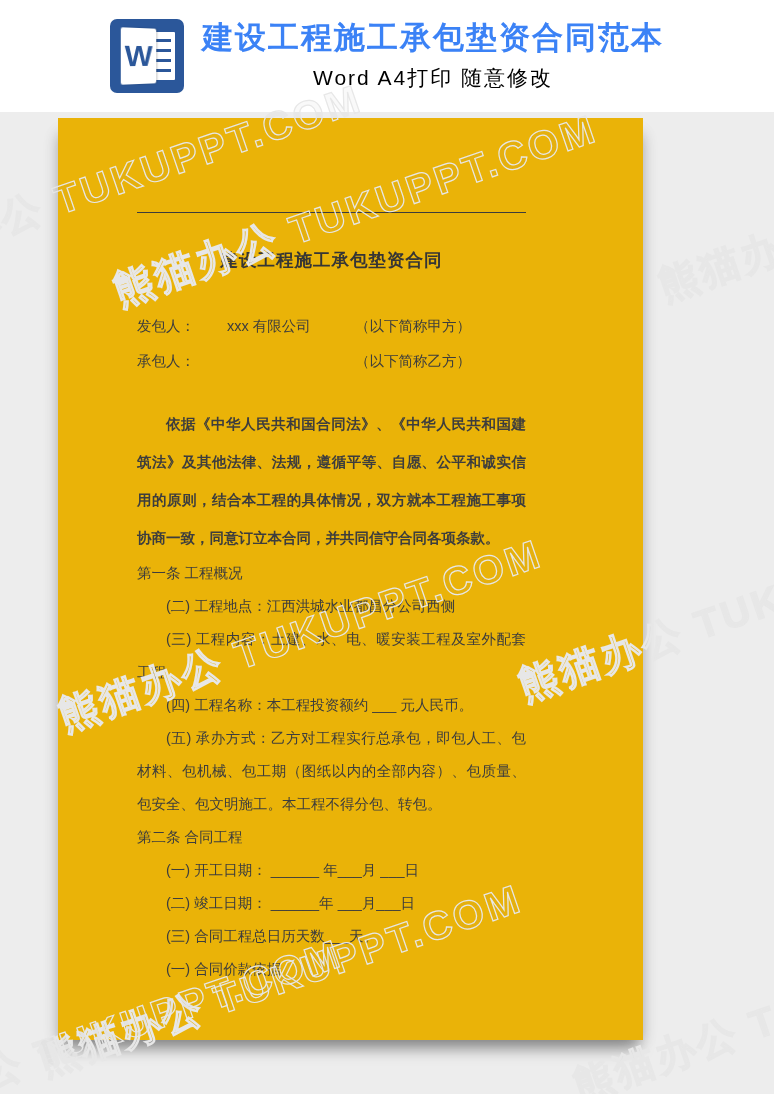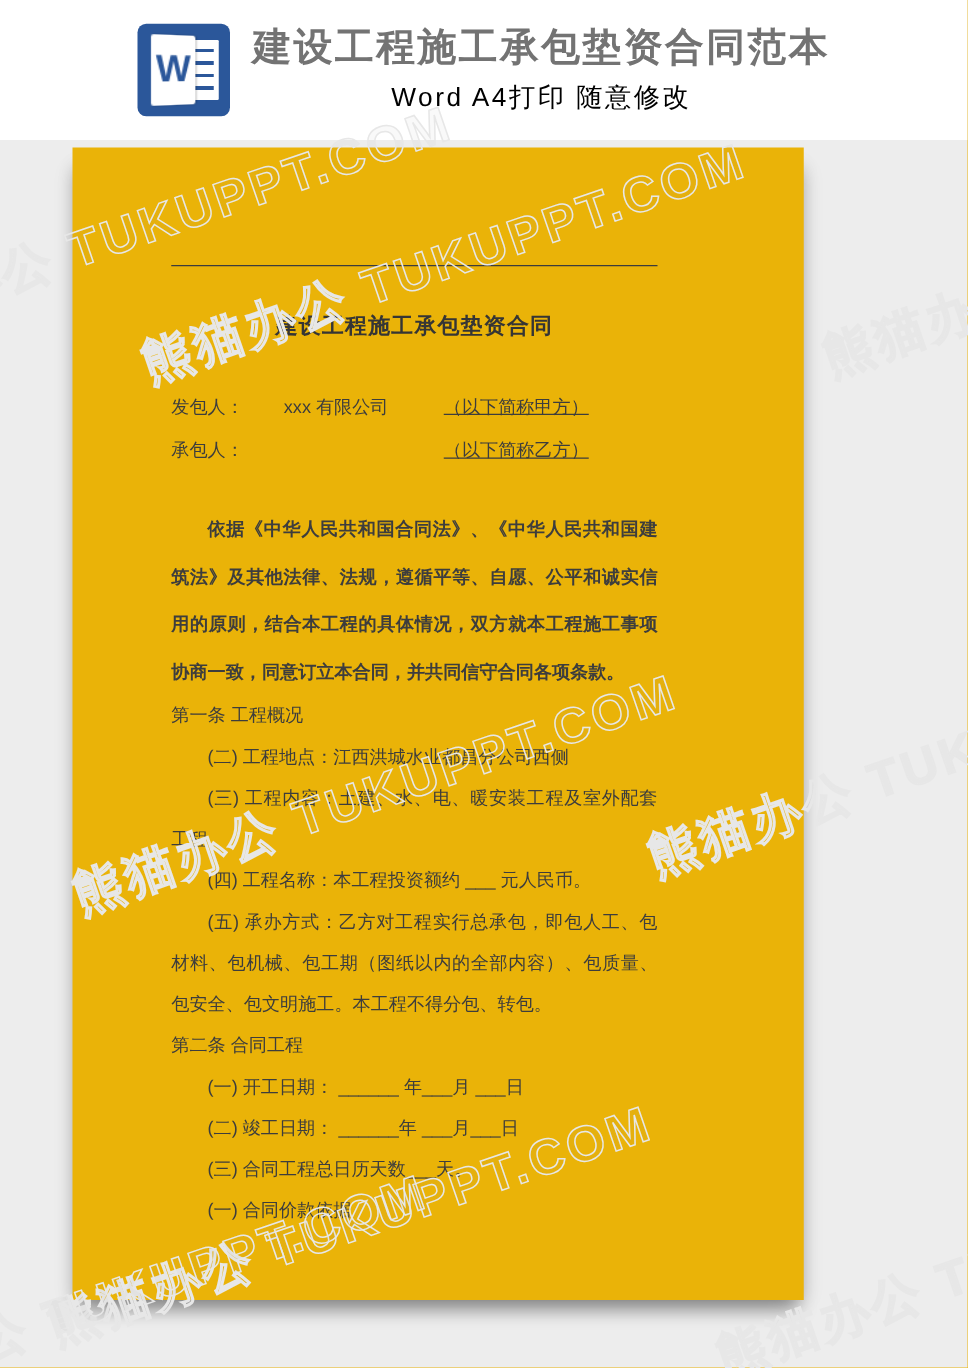--- a/index.html
+++ b/index.html
@@ -30,42 +30,42 @@
     border-radius:2px;transform:perspective(120px) rotateY(10deg);
     display:flex;align-items:center;justify-content:center;
     box-shadow:1px 0 2px rgba(0,0,0,.25);
   }
   .word-icon .wpage span{
     color:#2b579a;font-weight:bold;font-size:30px;line-height:1;
     font-family:"Liberation Sans","DejaVu Sans",sans-serif;
   }
   .header-text{display:flex;flex-direction:column;align-items:center;}
   .header-title{
-    font-size:31px;font-weight:bold;color:#737373;letter-spacing:2px;line-height:1.15;
+    font-size:31px;font-weight:bold;color:#3b82f6;letter-spacing:2px;line-height:1.15;
   }
   .header-subtitle{
     margin-top:8px;font-size:21px;color:#000000;letter-spacing:2px;
   }
   
   .page{
     position:absolute;left:58px;top:118px;width:585px;height:922px;background:#eab308;
     box-shadow:0 13px 14px -4px rgba(0,0,0,.35),
                8px 8px 16px -8px rgba(0,0,0,.12),
               -8px 8px 16px -8px rgba(0,0,0,.12);
     box-sizing:border-box;
     padding:94px 117px 0 79px;
     color:#3d3d3d;font-size:14.5px;
   }
   .doc-rule{border:none;border-top:1px solid #3c3c3c;margin:0;height:0;}
   .doc-title{
     margin-top:34px;text-align:center;font-size:17.5px;font-weight:bold;
     color:#353535;letter-spacing:1px;line-height:26px;
   }
   .parties{margin-top:36px;}
-  .party-row{line-height:35px;white-space:nowrap;text-decoration:underline;}
+  .party-row{line-height:35px;white-space:nowrap;}
   .party-label{display:inline-block;width:90px;}
   .party-value{display:inline-block;width:128px;}
   .preamble{
     margin:26px 0 0 0;text-indent:2em;line-height:38px;text-align:justify;font-weight:bold;
   }
   .section-heading{margin:0;text-align:left;line-height:33px;}
   .section-item{margin:0;text-indent:2em;line-height:33px;text-align:justify;}
   
   .wm-layer{position:absolute;inset:0;pointer-events:none;z-index:6;}
   .wm{

